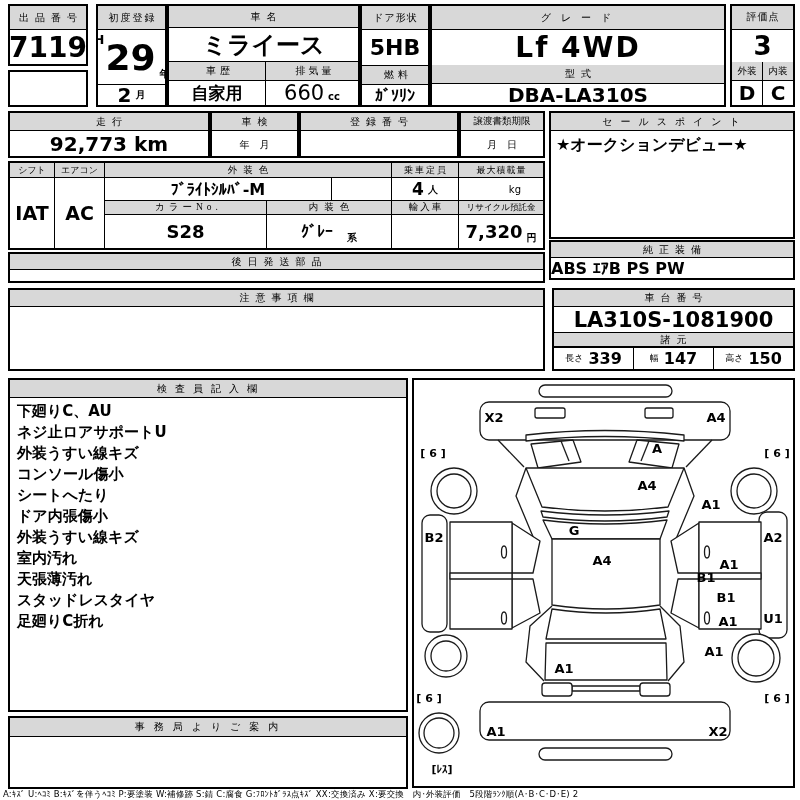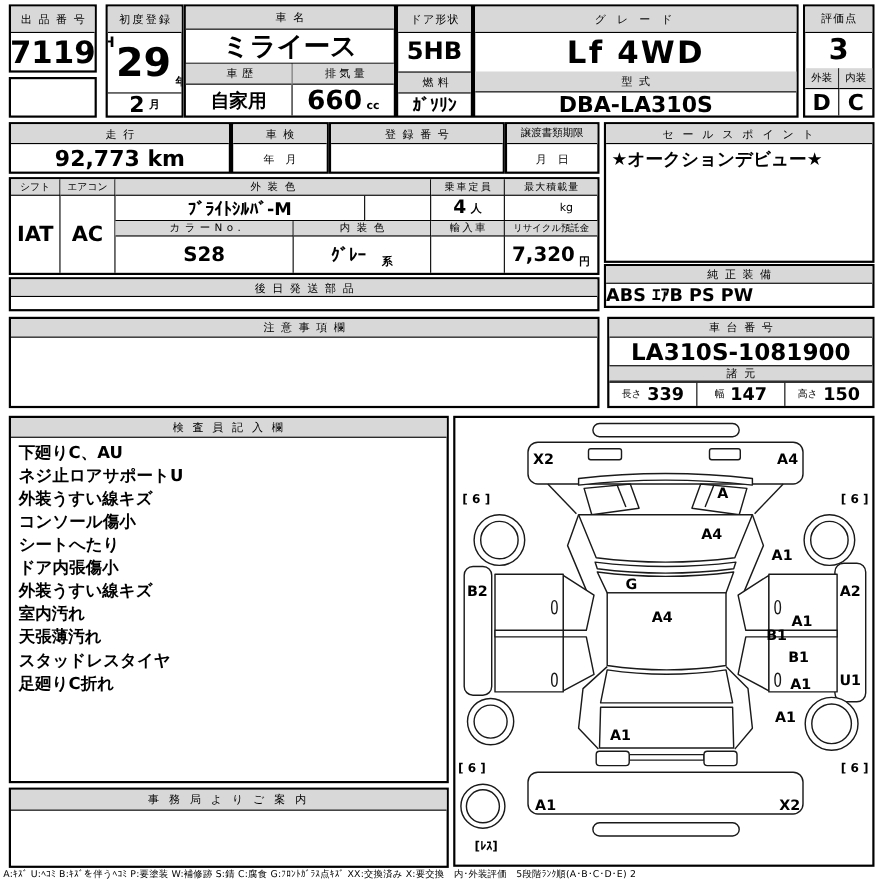--- a/index.html
+++ b/index.html
@@ -1,21 +1,21 @@
 <!DOCTYPE html>
 <html><head>
 <meta charset="utf-8">
 <style>
   html,body{margin:0;padding:0;background:#fff;}
   #sheet{position:relative;width:800px;height:800px;background:#fff;
          font-family:"DejaVu Sans",sans-serif;color:#000;overflow:hidden;}
   .abs{position:absolute;box-sizing:border-box;}
   .box{border:2px solid #000;background:#fff;}
   .hdr{background:#d8d8d8;border-bottom:1px solid #000;display:flex;align-items:center;justify-content:center;
-       font-size:10px;letter-spacing:6px;text-indent:6px;white-space:nowrap;overflow:hidden;}
+       font-size:10px;letter-spacing:6px;text-indent:6px;white-space:nowrap;overflow:hidden;font-family:Liberation Serif, serif;}
   .val{display:flex;align-items:center;justify-content:center;font-weight:bold;white-space:nowrap;overflow:hidden;}
   .col{display:flex;flex-direction:column;box-sizing:border-box;}
   .row{display:flex;box-sizing:border-box;}
   .c{position:absolute;box-sizing:border-box;border-right:1px solid #000;border-bottom:1px solid #000;}
   .nbr{border-right:none!important;} .nbb{border-bottom:none!important;}
   .unit{font-size:10px;font-weight:bold;margin-left:4px;align-self:flex-end;margin-bottom:3px;}
   .era{font-size:13px;font-weight:bold;align-self:flex-start;margin-top:2px;margin-right:1px;}
   .yr{font-size:36px;font-weight:bold;}
   .lines{padding:3px 7px;font-weight:bold;font-size:15px;line-height:21px;}
   svg text.mark{font-family:"DejaVu Sans",sans-serif;font-weight:bold;font-size:13px;text-anchor:middle;fill:#000;}
@@ -50,21 +50,21 @@
     <div class="hdr" style="height:23px">車名</div>
     <div class="val" style="height:35px;font-size:24px">ミライース</div>
     <div class="row" style="flex:1;border-top:1px solid #000">
       <div class="col" style="width:97px;border-right:1px solid #000">
         <div class="hdr" style="height:18px;letter-spacing:4px">車歴</div>
         <div class="val" style="flex:1;font-size:17px">自家用</div>
       </div>
       <div class="col" style="flex:1">
         <div class="hdr" style="height:18px;letter-spacing:3px">排気量</div>
         <div class="val" style="flex:1">
-          <span style="font-size:24px;font-weight:bold">660</span>
+          <span style="font-size:21px;font-weight:normal">660</span>
           <span class="unit">cc</span>
         </div>
       </div>
     </div>
   </div>
 
   <div class="abs box col" style="left:360px;top:4px;width:70px;height:103px">
     <div class="hdr" style="height:23px;letter-spacing:1px;text-indent:1px">ドア形状</div>
     <div class="val" style="height:35px;font-size:22px">5HB</div>
     <div class="hdr" style="height:18px;border-top:1px solid #000;letter-spacing:4px">燃料</div>

